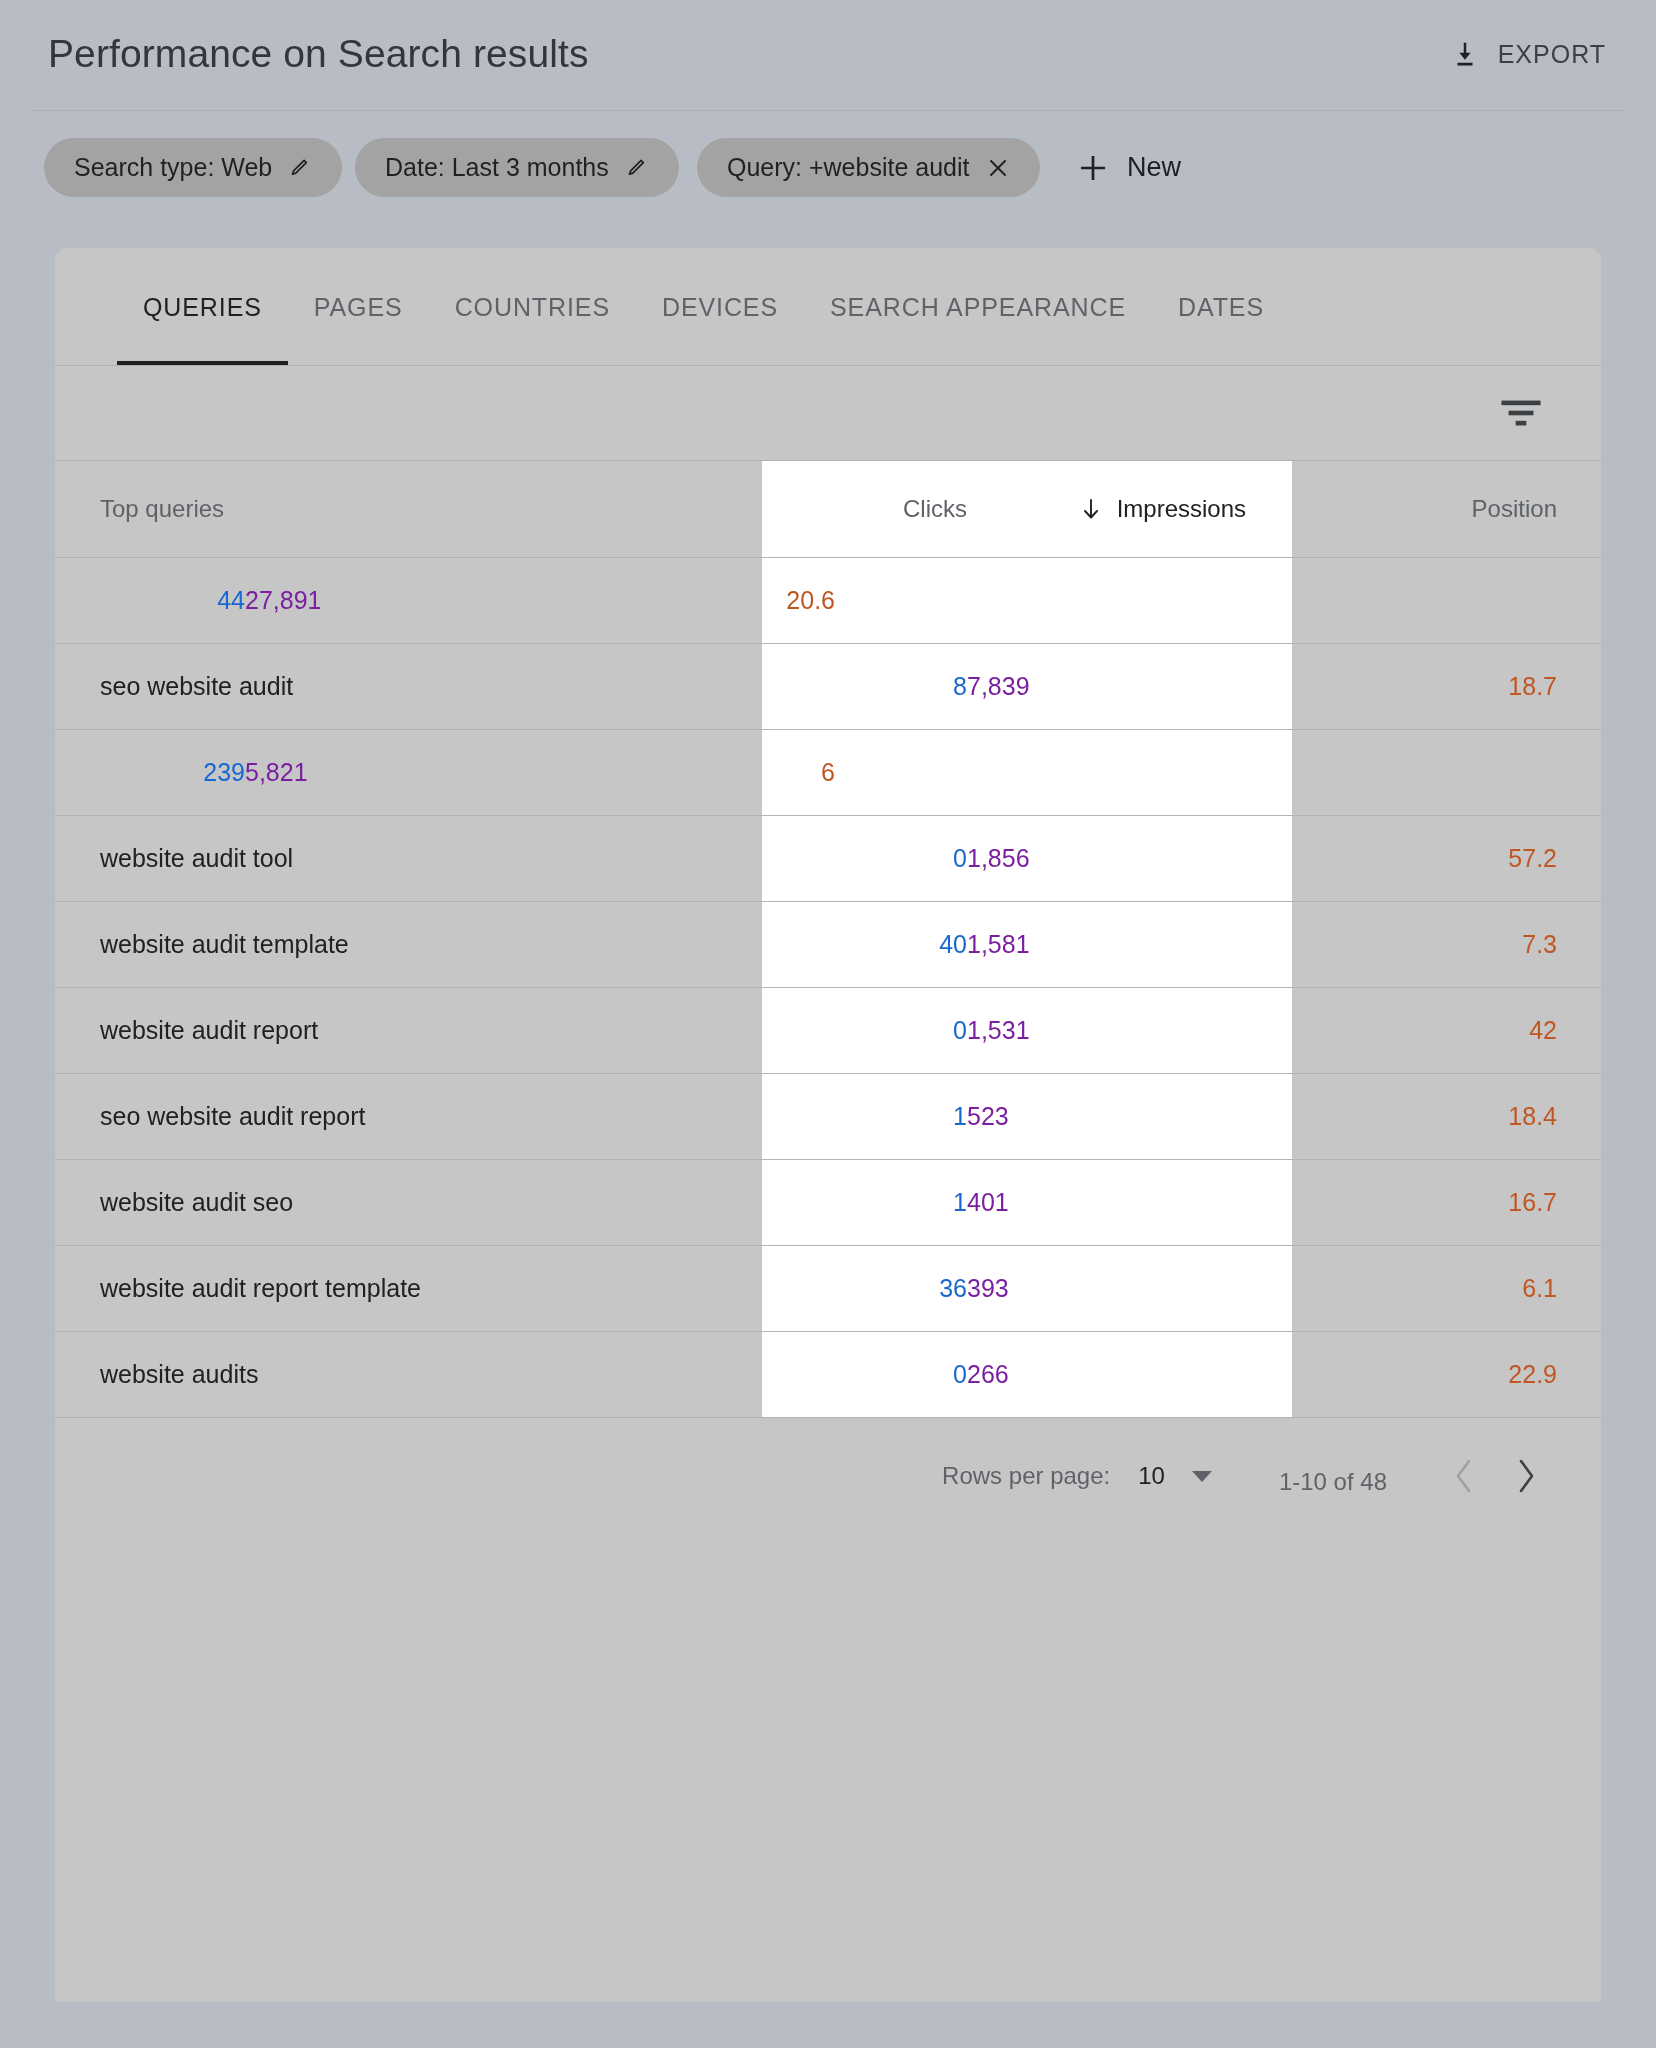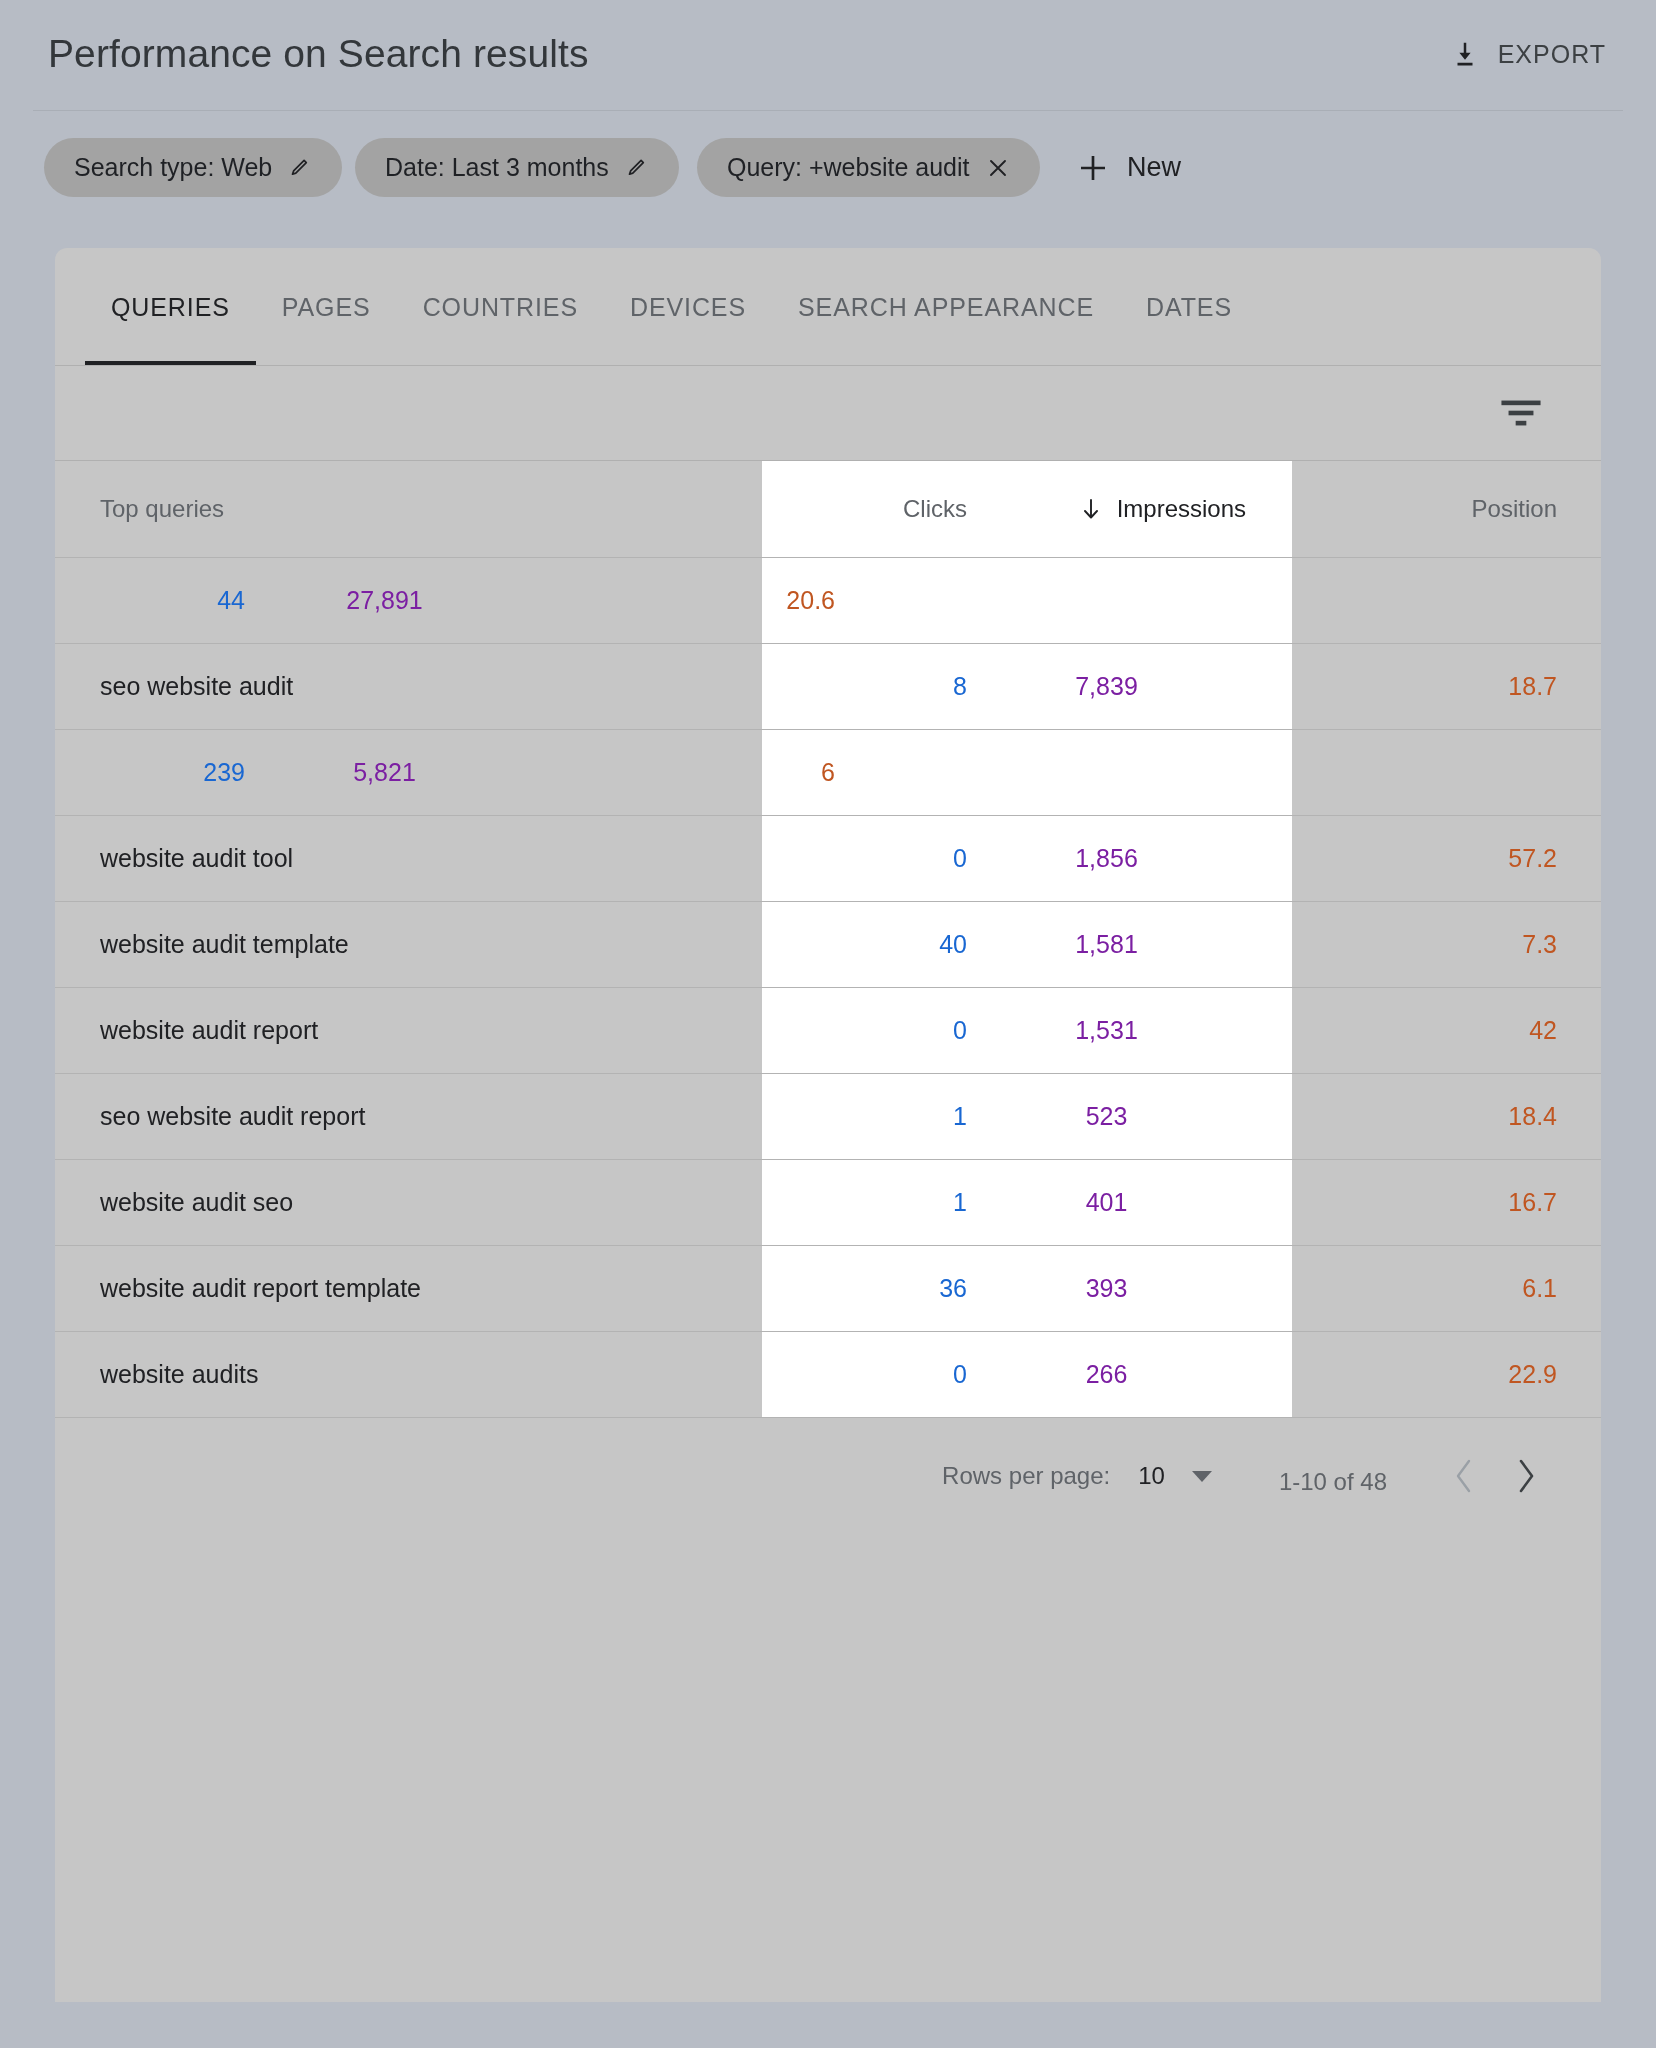--- a/index.html
+++ b/index.html
@@ -65,21 +65,21 @@
     position: absolute; left: 55px; top: 248px;
     width: 1546px; height: 1754px;
     background: #c6c6c6;
     border-radius: 12px 12px 0 0;
   }
 
   
   .tabs {
     position: relative; height: 118px;
     display: flex; align-items: center;
-    padding-left: 30px; gap: 0;
+    padding-left: 62px; gap: 0;
   }
   .tab {
     font-size: 25px; letter-spacing: 0.9px;
     color: #5f6368; background: none; border: none; cursor: pointer;
     padding: 0 26px; height: 118px; line-height: 118px;
     position: relative; white-space: nowrap;
   }
   .tab.active { color: #202124; font-weight: 500; }
   .tab.active::after {
     content: ""; position: absolute; left: 0; right: 0; bottom: 0;
@@ -113,21 +113,21 @@
   .t-row.data-row { height: 86px; }
   .c-query {
     width: 722px; padding-left: 45px; font-size: 25px; color: #202124;
   }
   .header-row .c-query { color: #5f6368; font-size: 24px; }
   .c-clicks {
     width: 190px; text-align: right; font-size: 25px; color: #1967d2;
   }
   .header-row .c-clicks { color: #5f6368; font-size: 24px; }
   .c-impr {
-    width: 318px; text-align: center; font-size: 25px; color: #7b1fa2;
+    width: 318px; text-align: left; font-size: 25px; color: #7b1fa2;
     padding-right: 39px;
   }
   .header-row .c-impr {
     color: #202124; font-size: 24px; font-weight: 500;
     display: flex; align-items: center; justify-content: flex-end; gap: 14px;
   }
   .c-pos {
     width: 314px; text-align: right; font-size: 25px; color: #c05621;
     padding-right: 42px;
   }

